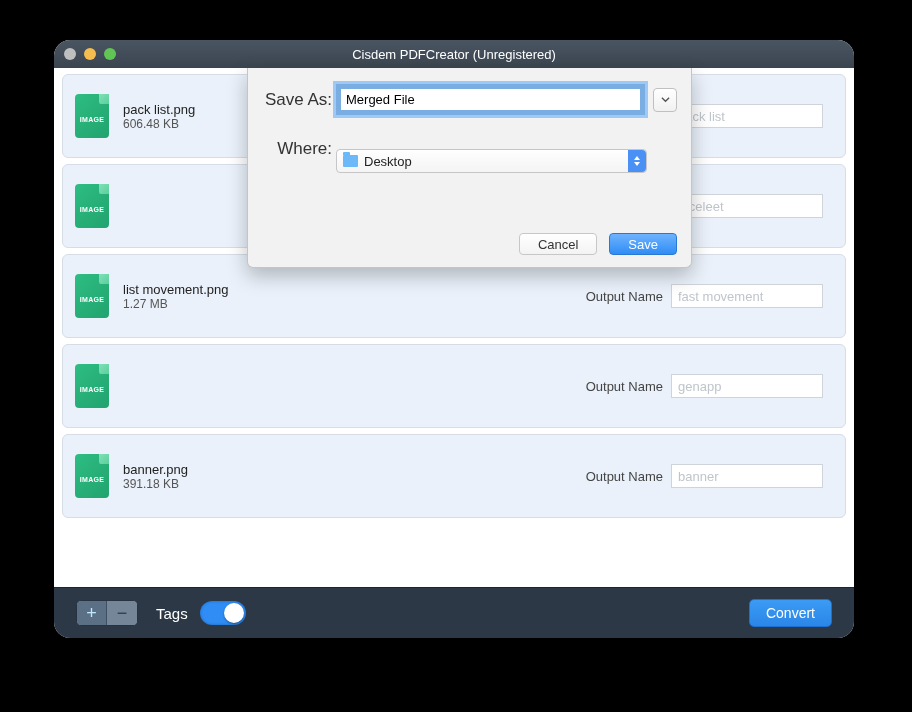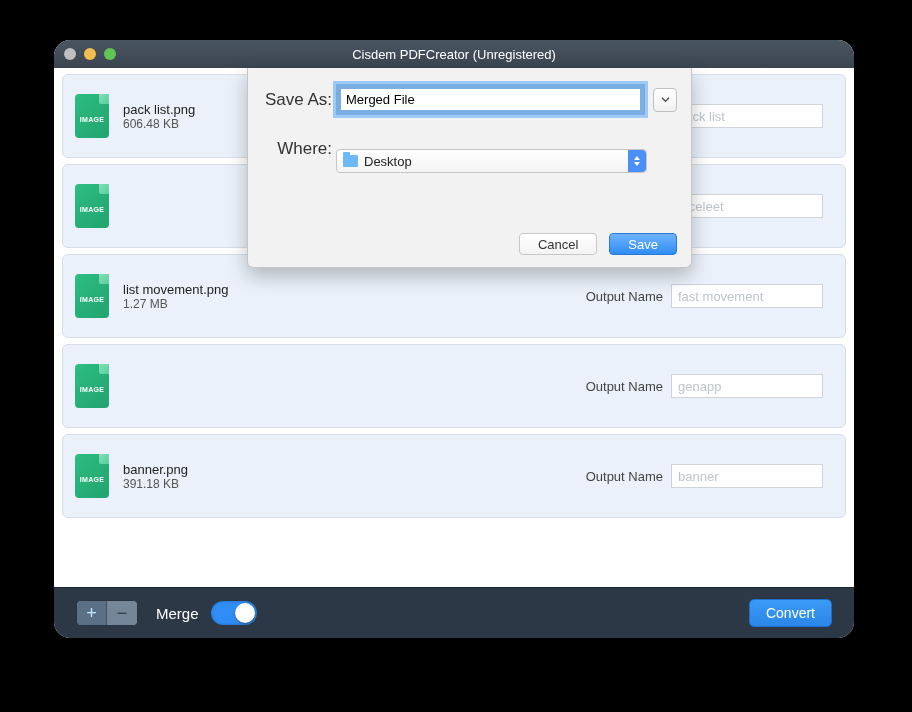--- a/index.html
+++ b/index.html
@@ -139,21 +139,21 @@
         </div>
       </div>
 
     </div>
 
     <div class="footer">
       <div class="seg">
         <button class="plus">+</button>
         <button class="minus">−</button>
       </div>
-      <span class="merge-label">Merge</span>
+      <span class="merge-label">Tags</span>
       <div class="toggle">
           <div class="knob"></div>
         </div>
       <button class="convert-btn">Convert</button>
     </div>
 
     <div class="sheet">
       <div class="form-row">
         <span class="form-label">Save As:</span>
         <input class="text-in focused" value="Merged File" style="">

